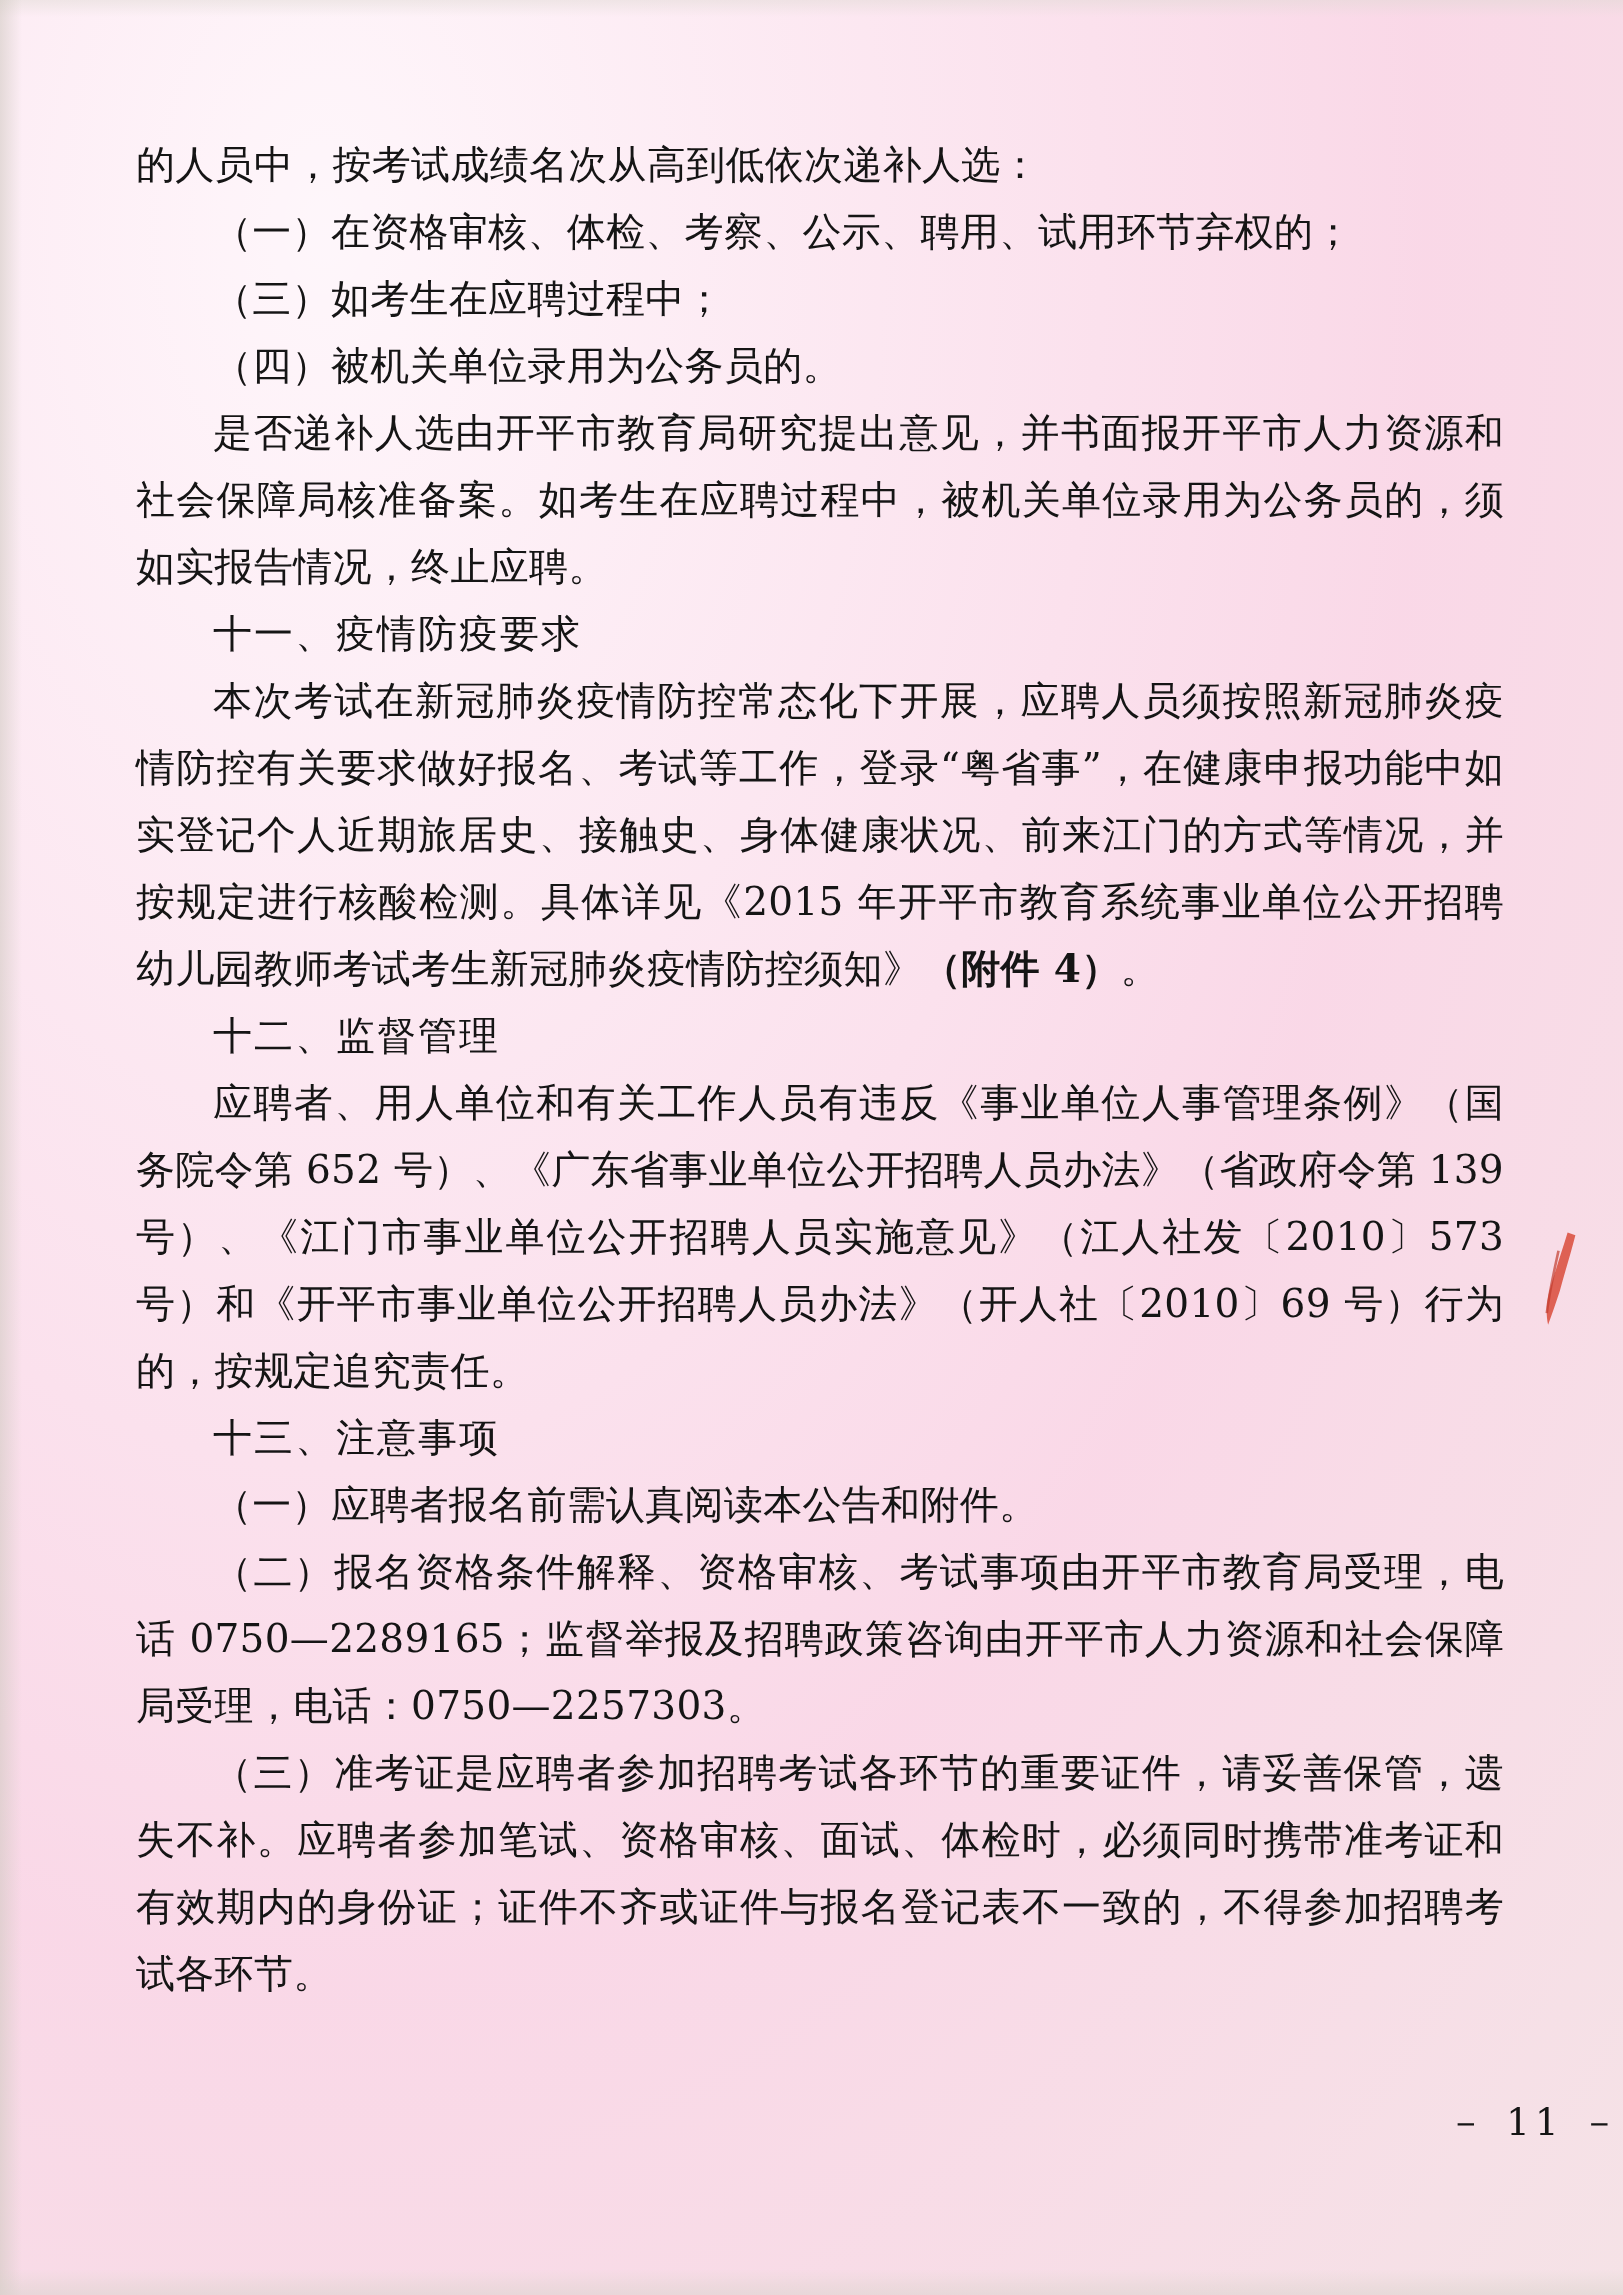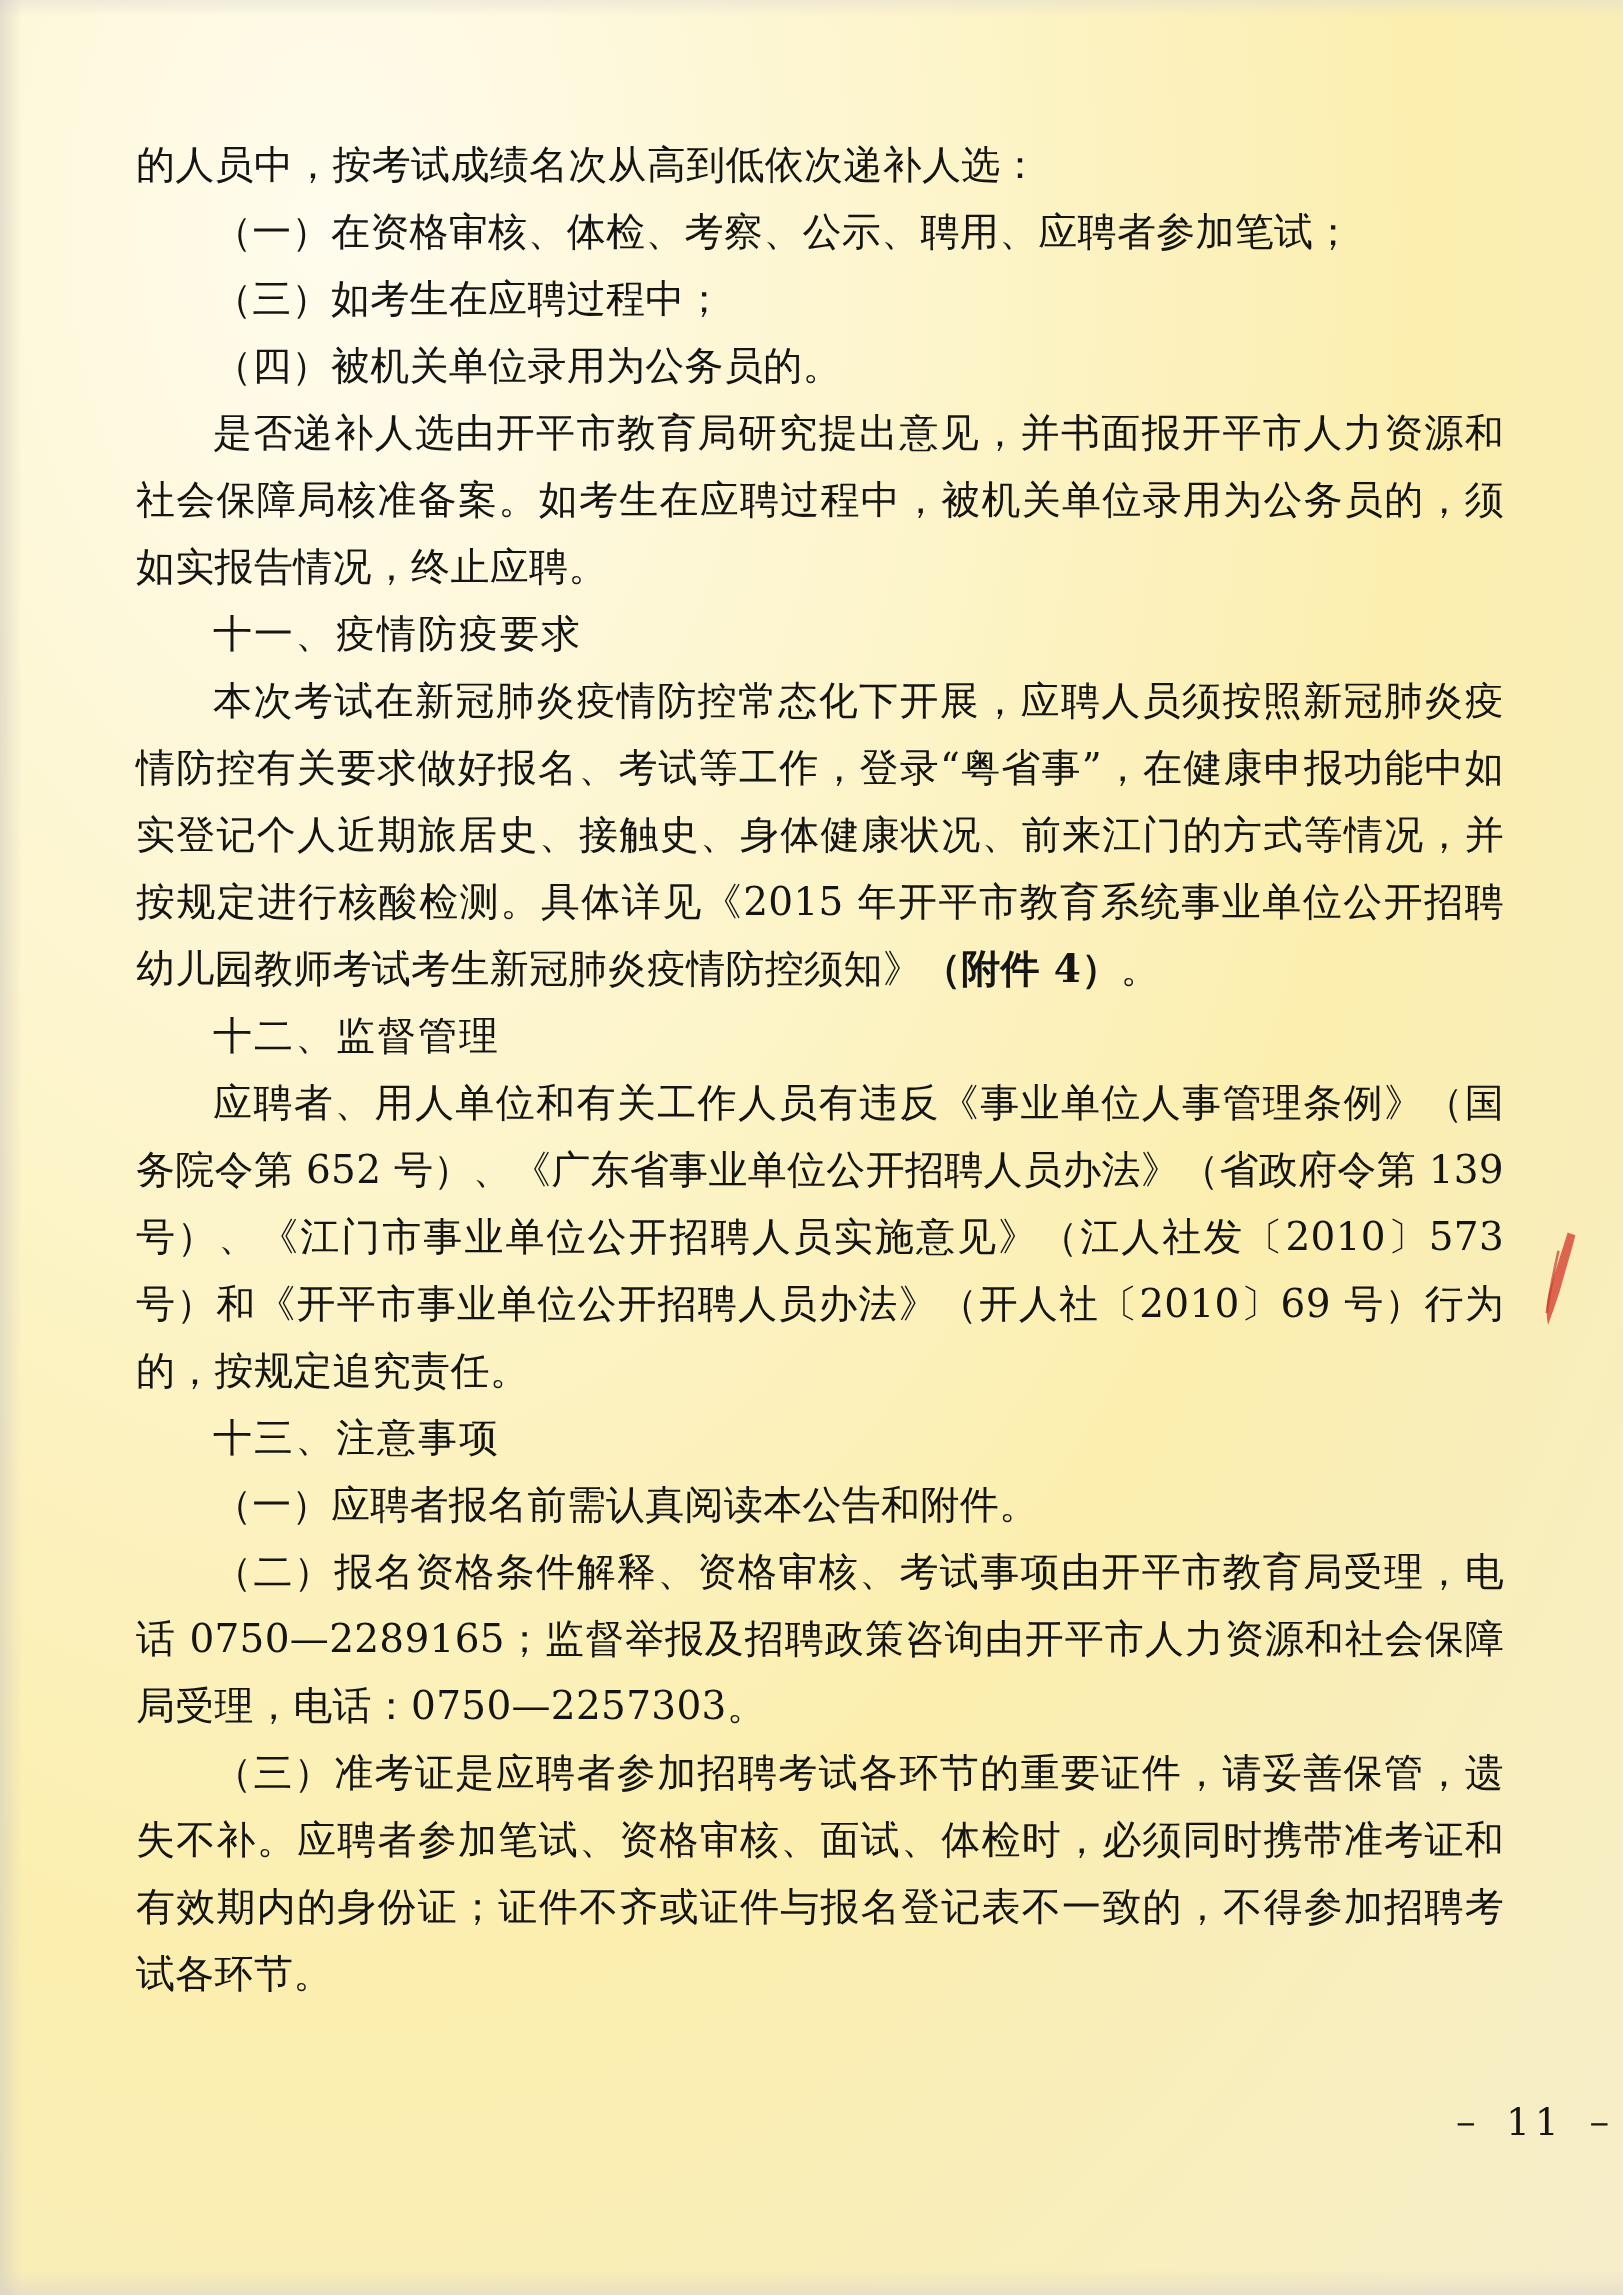--- a/index.html
+++ b/index.html
@@ -12,21 +12,21 @@
     height: 2295px;
     position: relative;
     font-family: "DejaVu Serif", "Liberation Serif", serif;
     overflow: hidden;
   }
   .page {
     position: absolute;
     top: 0; left: 0;
     width: 1623px;
     height: 2295px;
-    background: #fde047;
+    background: #f9a8d4;
   }
   
   .paper-tint {
     position: absolute;
     inset: 0;
     background:
       radial-gradient(ellipse at 20% 10%, rgba(255,255,255,0.9) 0%, rgba(250,248,244,0.6) 60%, rgba(244,241,235,0.8) 100%);
     pointer-events: none;
   }
   .content {
@@ -114,21 +114,21 @@
   <div class="scan-edge-bottom"></div>
 
   <svg class="ink-mark" viewBox="0 0 60 150" xmlns="http://www.w3.org/2000/svg">
     <path d="M44 2 C36 28, 26 58, 16 92 C12 108, 10 126, 14 144 C20 128, 26 110, 32 92 C40 62, 50 30, 56 6 Z" fill="#d94b3a" opacity="0.85"></path>
     <path d="M30 30 C24 58, 16 92, 12 126" stroke="#c23c2d" stroke-width="4" fill="none" opacity="0.7"></path>
   </svg>
 
   <div class="content">
 
     <p>的人员中，按考试成绩名次从高到低依次递补人选：</p>
-    <p class="indent">（一）在资格审核、体检、考察、公示、聘用、应聘者参加笔试；</p>
+    <p class="indent">（一）在资格审核、体检、考察、公示、聘用、试用环节弃权的；</p>
     <p class="indent">（三）如考生在应聘过程中；</p>
     <p class="indent">（四）被机关单位录用为公务员的。</p>
     <p class="indent">是否递补人选由开平市教育局研究提出意见，并书面报开平市人力资源和社会保障局核准备案。如考生在应聘过程中，被机关单位录用为公务员的，须如实报告情况，终止应聘。</p>
 
     <p class="heading">十一、疫情防疫要求</p>
     <p class="indent">
       <span>本次考试在新冠肺炎疫情防控常态化下开展，应聘人员须按照新冠肺炎疫情防控有关要求做好报名、考试等工作，登录“粤省事”，在健康申报功能中如实登记个人近期旅居史、接触史、身体健康状况、前来江门的方式等情况，并按规定进行核酸检测。具体详见《2015 年开平市教育系统事业单位公开招聘幼儿园教师考试考生新冠肺炎疫情防控须知》</span><span class="bold">（附件 4）</span><span>。</span>
     </p>
 
     <p class="heading">十二、监督管理</p>

